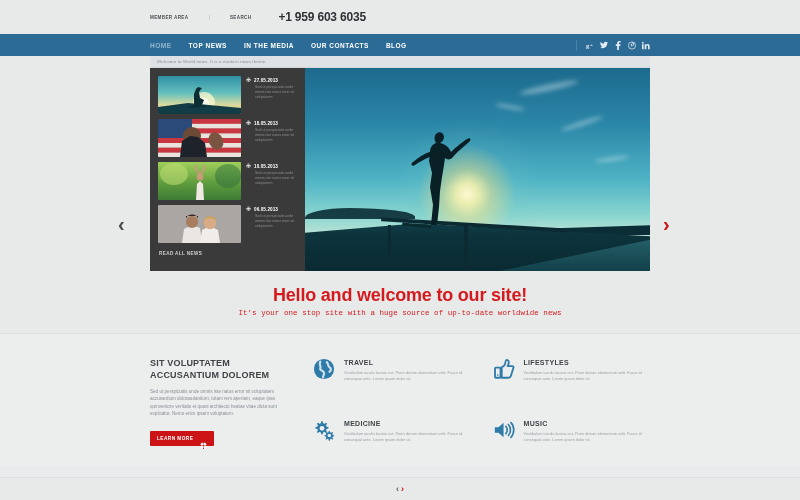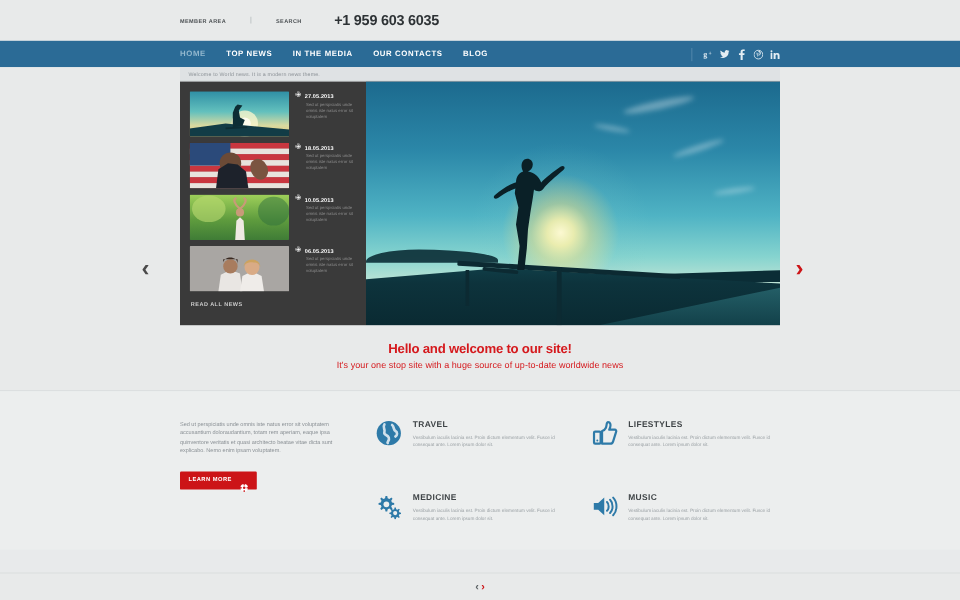--- a/index.html
+++ b/index.html
@@ -136,24 +136,24 @@
   }
   .arrow-left{left:118px;color:#4a4a4a;}
   .arrow-right{left:663px;color:#cc1417;}
 
   
   .hello{
     background:#e8eaea;text-align:center;padding:14px 0 16px 0;
     border-bottom:1px solid #dcdfe0;
   }
   .hello-h{
-    font-size:11px;font-weight:bold;color:#d5191d;letter-spacing:-0.2px;
+    font-size:18px;font-weight:bold;color:#d5191d;letter-spacing:-0.2px;
     margin:0 0 3px 0;
   }
-  .hello-s{font-size:7.5px;color:#d5191d;letter-spacing:0.05px;margin:0;}
+  .hello-s{font-size:7.5px;color:#d5191d;letter-spacing:0.05px;margin:0;font-family:Liberation Mono, monospace;}
 
   
   .content{
     background:#eceeee;padding:24px 150px 0 150px;box-sizing:border-box;
     display:flex;gap:18px;height:132px;
   }
   .col-left{width:145px;flex:none;}
   .col-h{
     font-size:9px;font-weight:bold;color:#3f4447;letter-spacing:0.2px;
     line-height:11.5px;text-transform:uppercase;margin:0 0 7px 0;
@@ -387,20 +387,21 @@
     <span class="arrow-side arrow-right">›</span>
   </div>
 
   <div class="hello">
     <h1 class="hello-h">Hello and welcome to our site!</h1>
     <p class="hello-s">It's your one stop site with a huge source of up-to-date worldwide news</p>
   </div>
 
   <div class="content">
     <div class="col-left">
+      <h2 class="col-h">SIT VOLUPTATEM ACCUSANTIUM DOLOREM</h2>
       <p class="col-p">Sed ut perspiciatis unde omnis iste natus error sit voluptatem accusantium doloraudantium, totam rem aperiam, eaque ipsa quinventore veritatis et quasi architecto beatae vitae dicta sunt explicabo. Nemo enim ipsam voluptatem.</p>
       <span class="learn">
         <span class="learn-t">LEARN MORE</span>
         <span class="learn-ico">
           <svg width="7" height="7" viewBox="0 0 14 14">
             <circle cx="7" cy="7" r="6.2" fill="#ffffff"></circle>
             <circle cx="7" cy="7" r="2.1" fill="#cc1417"></circle>
             <g fill="#cc1417">
               <rect x="6" y="0" width="2" height="3"></rect>
                 <rect x="6" y="11" width="2" height="3"></rect>

